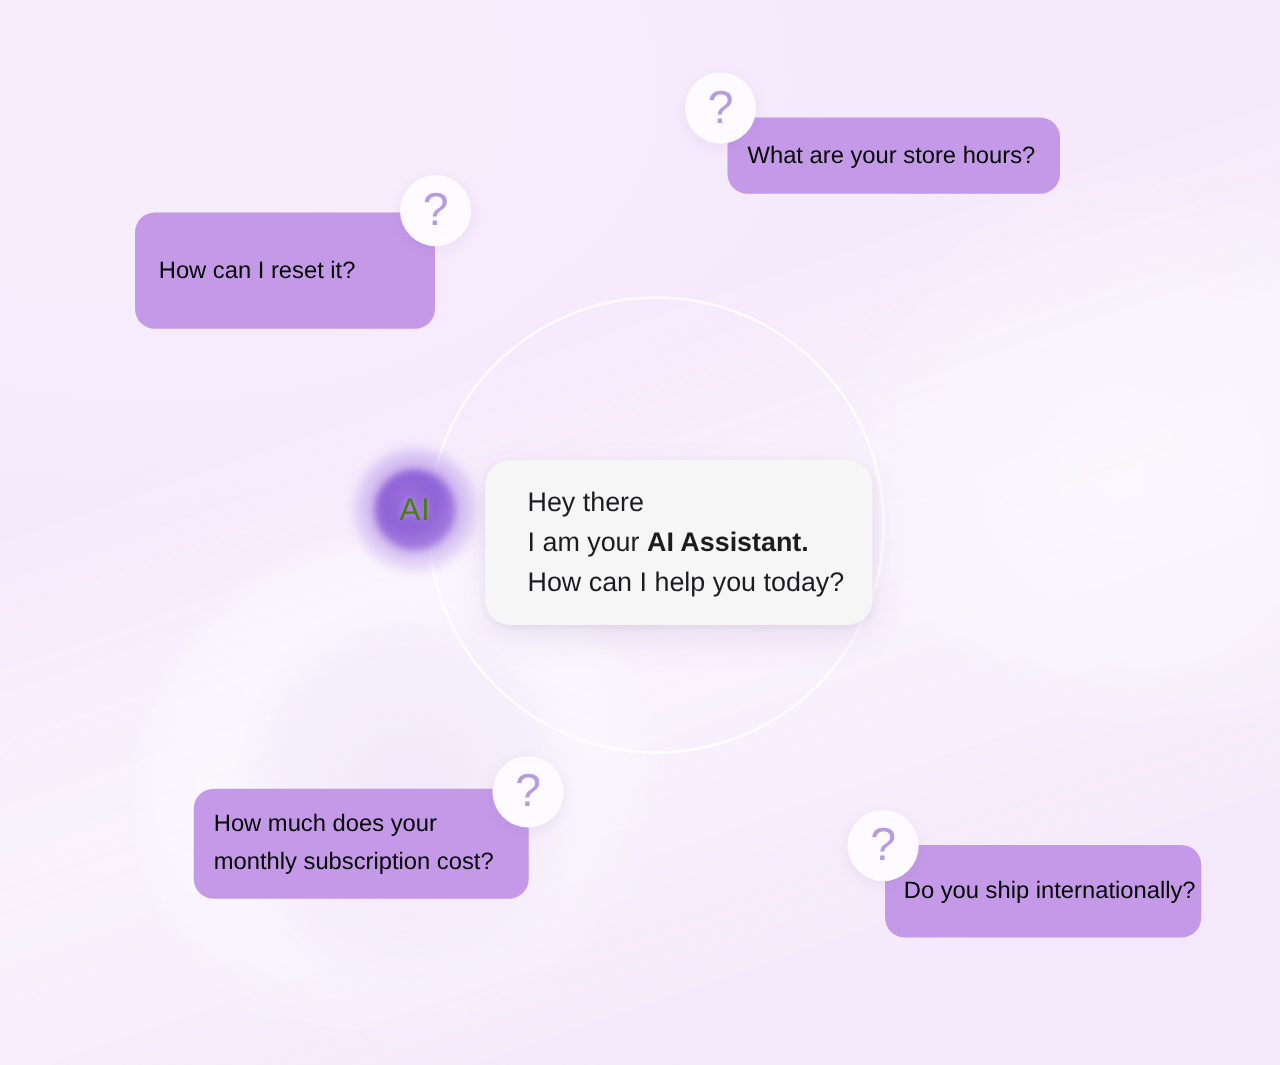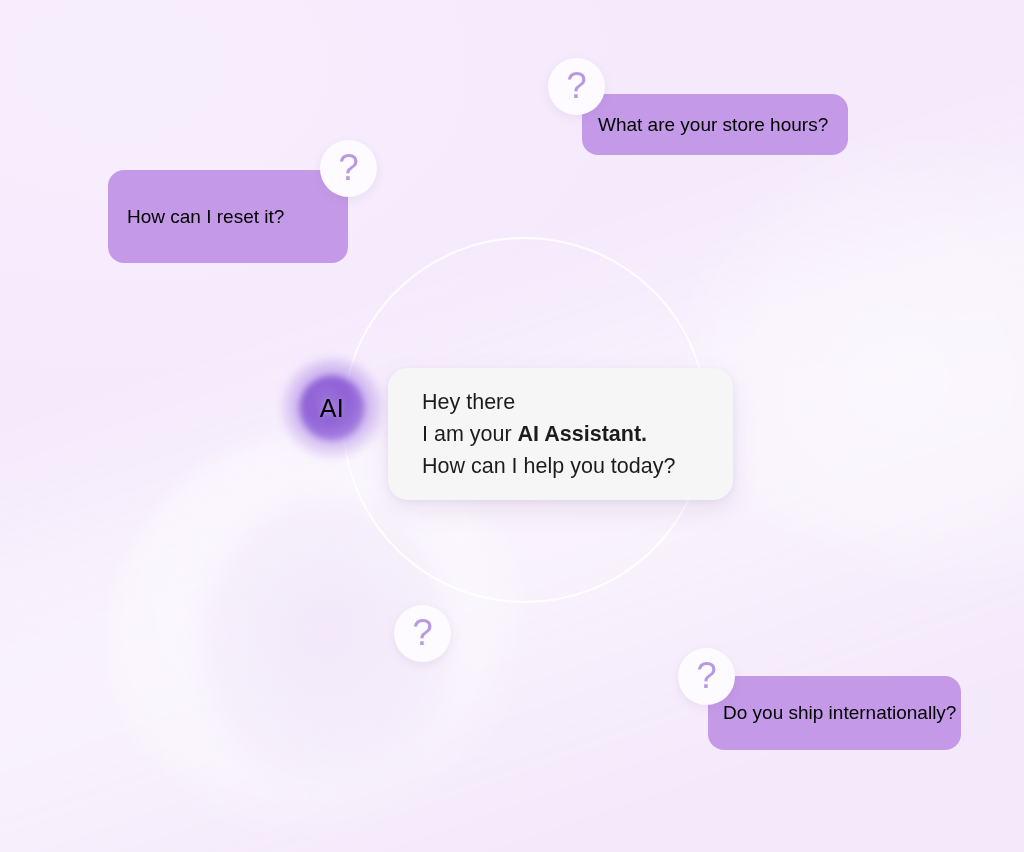--- a/index.html
+++ b/index.html
@@ -129,33 +129,33 @@
     background: radial-gradient(circle at 42% 36%,
         #9a6fdb 0%,
         #8f62d6 38%,
         #a077de 66%,
         #bb9ce8 100%);
     filter: blur(3px);
   }
   .ai-avatar .label {
     position: relative;
     z-index: 3;
-    color: #000000;
+    color: #4d7c0f;
     font-size: 25px;
     letter-spacing: 0.5px;
     font-weight: 400;
     text-shadow: 0 0 6px rgba(255,255,255,0.35);
   }
 
   
   .assistant-card {
     position: absolute;
     left: 388px;
     top: 368px;
-    width: 345px;
+    width: 310px;
     min-height: 122px;
     background: #f7f6f7;
     border-radius: 20px;
     box-shadow: 0 10px 26px rgba(120, 80, 160, 0.12),
                 0 2px 6px rgba(120, 80, 160, 0.08);
     padding: 18px 26px 18px 34px;
     box-sizing: border-box;
     display: flex;
     flex-direction: column;
     justify-content: center;
@@ -259,20 +259,24 @@
     <span class="q-mark">?</span>
   </div>
 
   <div class="bubble bubble-hours">
     <span class="btext">What are your store hours?</span>
   </div>
   <div class="q-badge badge-hours">
     <span class="q-mark">?</span>
   </div>
 
+  <div class="bubble bubble-subscription">
+    <span class="btext">How much does your</span>
+    <span class="btext">monthly subscription cost?</span>
+  </div>
   <div class="q-badge badge-subscription">
     <span class="q-mark">?</span>
   </div>
 
   <div class="bubble bubble-shipping">
     <span class="btext">Do you ship internationally?</span>
   </div>
   <div class="q-badge badge-shipping">
     <span class="q-mark">?</span>
   </div>

